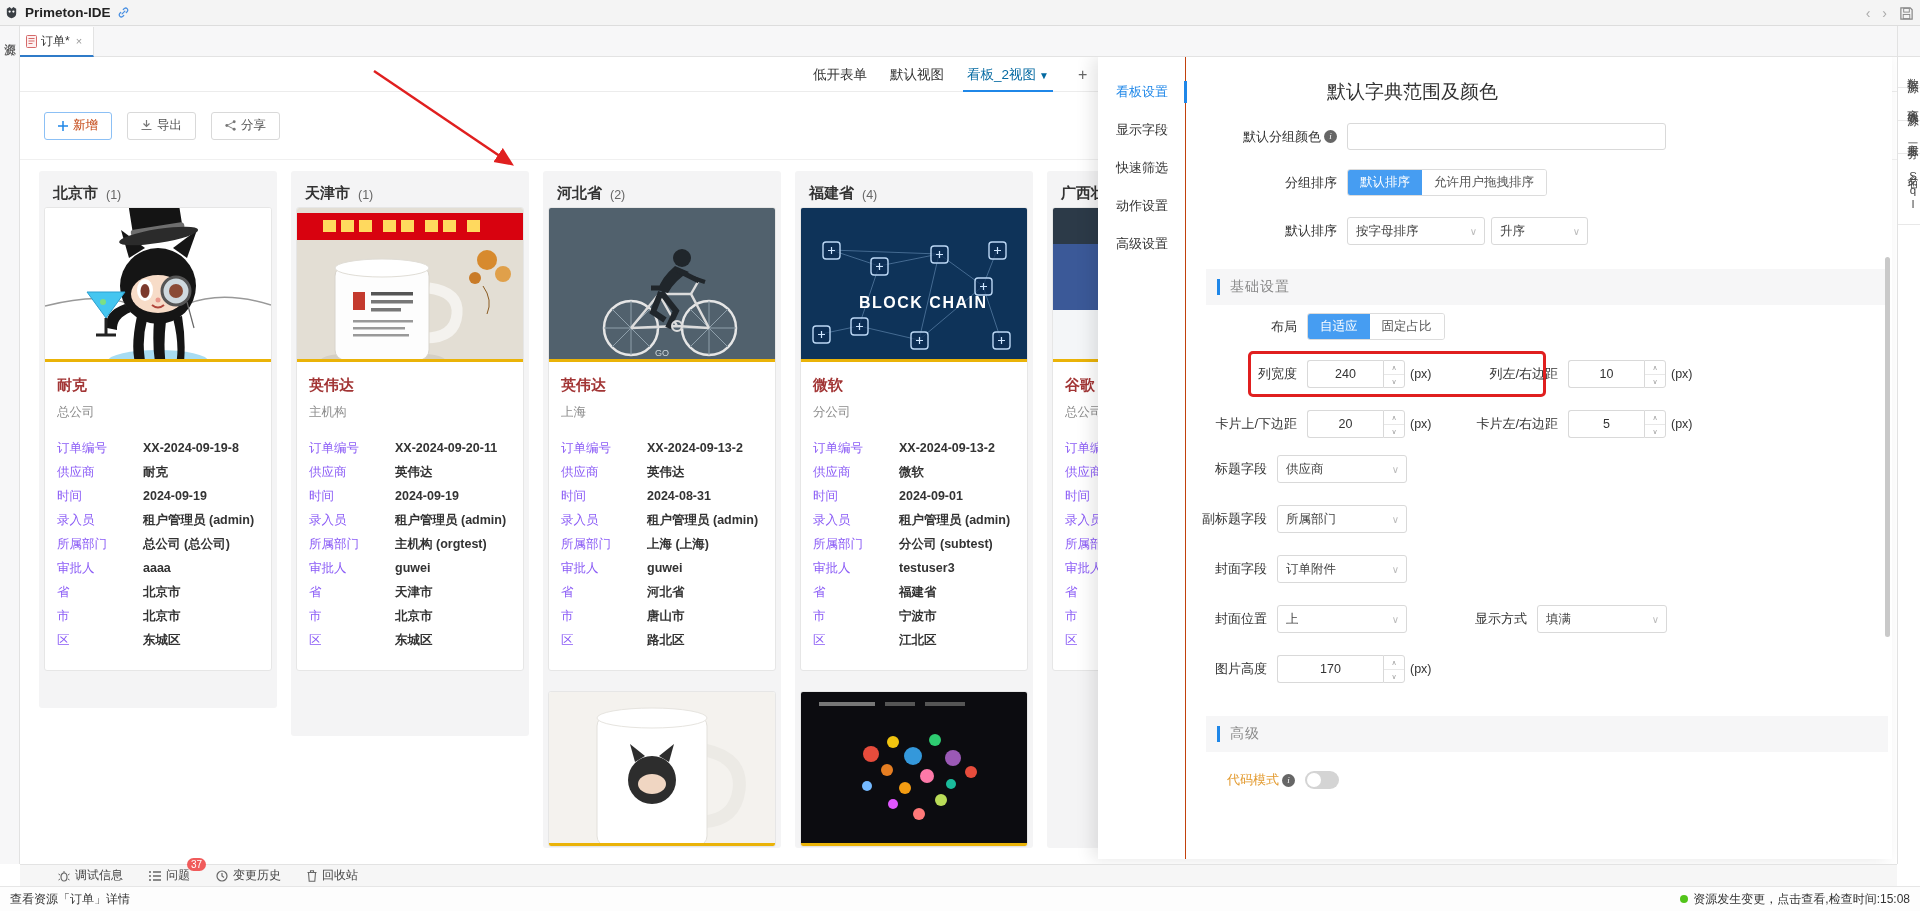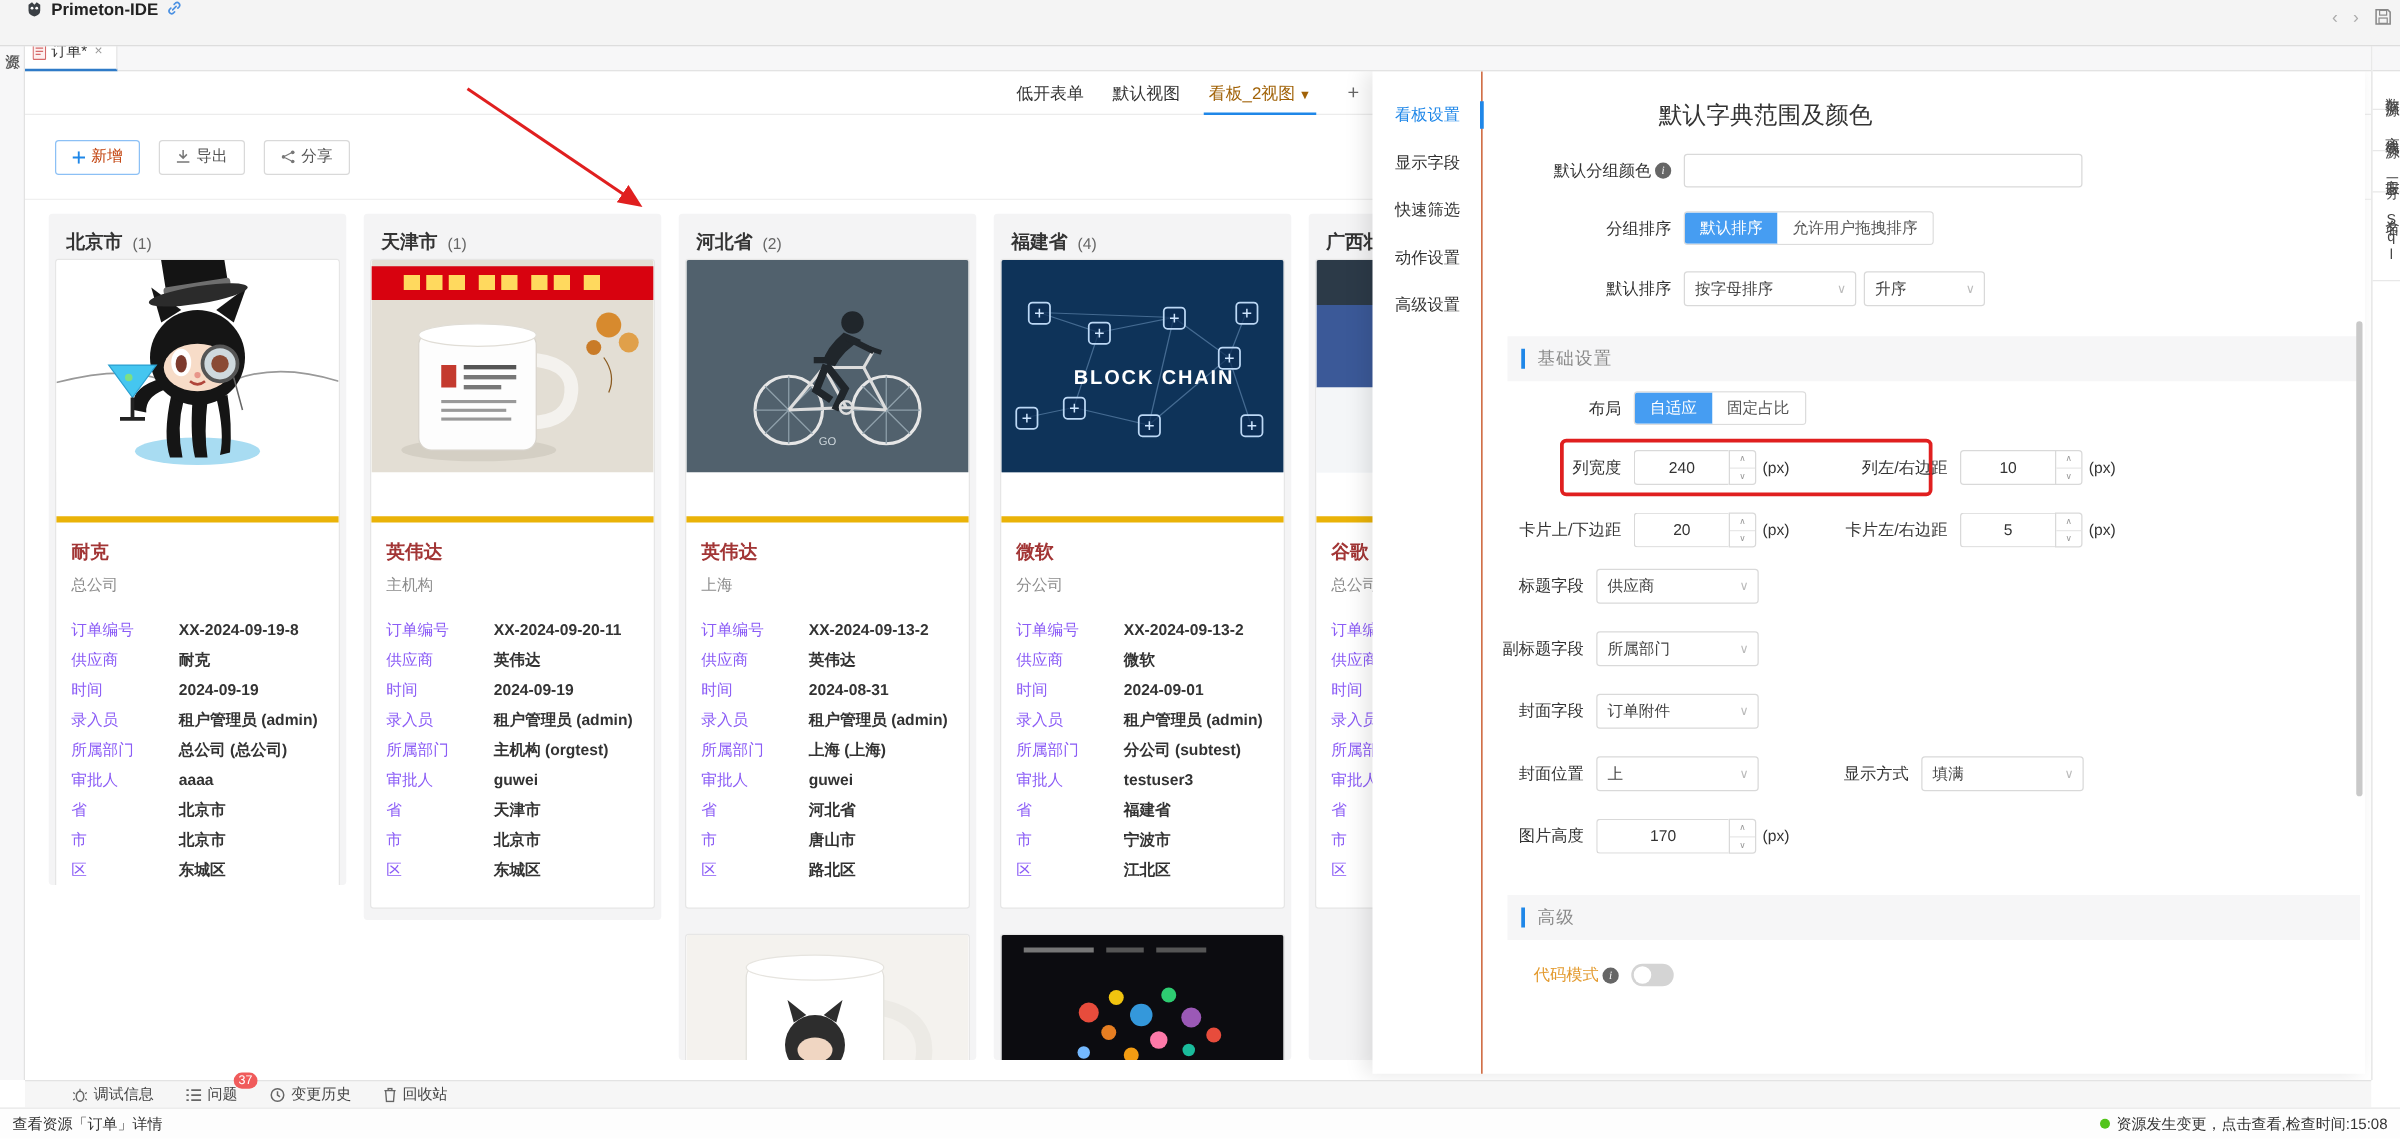--- a/index.html
+++ b/index.html
@@ -1,52 +1,52 @@
 <!DOCTYPE html>
 <html><head>
 <meta charset="utf-8">
 <style>
 *{box-sizing:border-box;margin:0;padding:0}
 html,body{width:1920px;height:911px}
 body{position:relative;font-family:"Liberation Sans",sans-serif;background:#fff;overflow:hidden;color:#333;font-size:13px}
 
-.titlebar{position:absolute;left:0;top:0;width:1920px;height:37px;background:#f4f4f4;border-bottom:1px solid #ddd;display:flex;padding:0 20px;z-index:60}
+.titlebar{position:absolute;left:0;top:0;width:1920px;height:26px;background:#f4f4f4;border-bottom:1px solid #ddd;display:flex;align-items:center;padding:0 4px;z-index:60}
 .logo{width:15px;height:15px;margin-right:6px}
 .apptitle{font-size:13.5px;color:#222;font-weight:bold;margin-right:6px}
 .tb-right{position:absolute;right:6px;top:0;height:26px;display:flex;align-items:center;gap:12px;color:#999}
 .chev{font-size:14px;color:#aaa;cursor:default}
 
 .lstrip{position:absolute;left:0;top:26px;width:20px;height:838px;background:#f7f7f8;border-right:1px solid #e2e2e2;z-index:40}
 .lstrip span{display:block;writing-mode:vertical-rl;text-orientation:upright;font-size:12px;color:#555;margin:8px auto 0}
 .rstrip{position:absolute;right:0;top:26px;width:23px;height:838px;background:#fff;border-left:1px solid #e2e2e2;z-index:40}
 .rstrip .cap{height:31px;background:#f7f7f8;border-bottom:1px solid #e2e2e2}
 .rstrip .item{writing-mode:vertical-rl;text-orientation:upright;font-size:11.5px;color:#444;padding:12px 0;width:100%;text-align:center;border-bottom:1px solid #e8e8e8;cursor:pointer;letter-spacing:2px}
 
 .tabbar{position:absolute;left:20px;top:26px;width:1877px;height:31px;background:#f7f7f8;border-bottom:1px solid #e3e3e3;z-index:39}
 .doctab{position:absolute;left:0;top:1px;height:30px;width:74px;background:#fff;border-right:1px solid #e3e3e3;border-bottom:2px solid #2f7bc8;display:flex;align-items:center;padding:0 6px;gap:4px;cursor:pointer}
 .doctab .txt{font-size:12px;color:#333}
 .doctab .x{color:#999;font-size:11px;margin-left:2px}
 
 .main{position:absolute;left:20px;top:57px;width:1877px;height:807px;background:#fff;overflow:hidden}
 .viewtabs{position:absolute;left:0;top:0;right:0;height:35px;border-bottom:1px solid #ececec}
 .vt{position:absolute;top:0;height:35px;line-height:35px;font-size:13.5px;color:#333;cursor:pointer;white-space:nowrap}
-.vt.active{color:#a16207}
+.vt.active{color:#0369a1}
 .vt.active .caret{font-size:10px;margin-left:3px}
 .vt.active::after{content:"";position:absolute;left:-4px;right:-4px;bottom:0;height:2px;background:#1f87e8}
 .actionbar{position:absolute;left:0;top:35px;right:0;height:68px;border-bottom:1px solid #f0f0f0;display:flex;align-items:center;padding-left:24px;gap:15px}
 .btn{height:28px;padding:0 13px;border:1px solid #d9d9d9;border-radius:3px;background:#fff;font-size:12.5px;color:#555;display:inline-flex;align-items:center;gap:5px;cursor:pointer}
 .btn.blue{border-color:#8cc0f5;color:#c2410c}
 
 .board{position:absolute;left:0;top:103px;right:0;bottom:0;background:#fff}
 .col{position:absolute;top:11px;width:238px;background:#f4f4f5;border-radius:3px;overflow:hidden}
 .colhead{height:34px;display:flex;align-items:flex-end;padding:0 14px 2px;gap:8px}
 .colhead .t{font-size:15px;font-weight:bold;color:#333}
 .colhead .c{font-size:12.5px;color:#666;padding-bottom:1px}
 .card{background:#fff;margin:2px 5px 20px;border:1px solid #e6e6e6;border-radius:3px;overflow:hidden;cursor:pointer}
-.cover{height:210px;position:relative;border-bottom:5px solid #eab308;overflow:hidden}
+.cover{height:154px;position:relative;border-bottom:3px solid #eab308;overflow:hidden}
 .cover svg{display:block}
 .cover .cap-bc{position:absolute;left:58px;top:86px;color:#fff;font-weight:bold;font-size:16px;letter-spacing:1.5px}
 .cover .cap-fb{position:absolute;left:78px;top:44px;color:#fff;font-weight:bold;font-size:42px;font-style:italic}
 .cbody{padding:10px 12px 16px}
 .ctitle{font-size:15px;font-weight:bold;color:#a23535;margin:4px 0 9px}
 .csub{font-size:12.5px;color:#8c8c8c;margin-bottom:17px}
 .frow{display:flex;font-size:12.5px;line-height:1.6;margin-bottom:4px}
 .flbl{width:86px;flex:none;color:#8b5cf6}
 .fval{color:#333;font-weight:bold;word-break:break-all}
 

